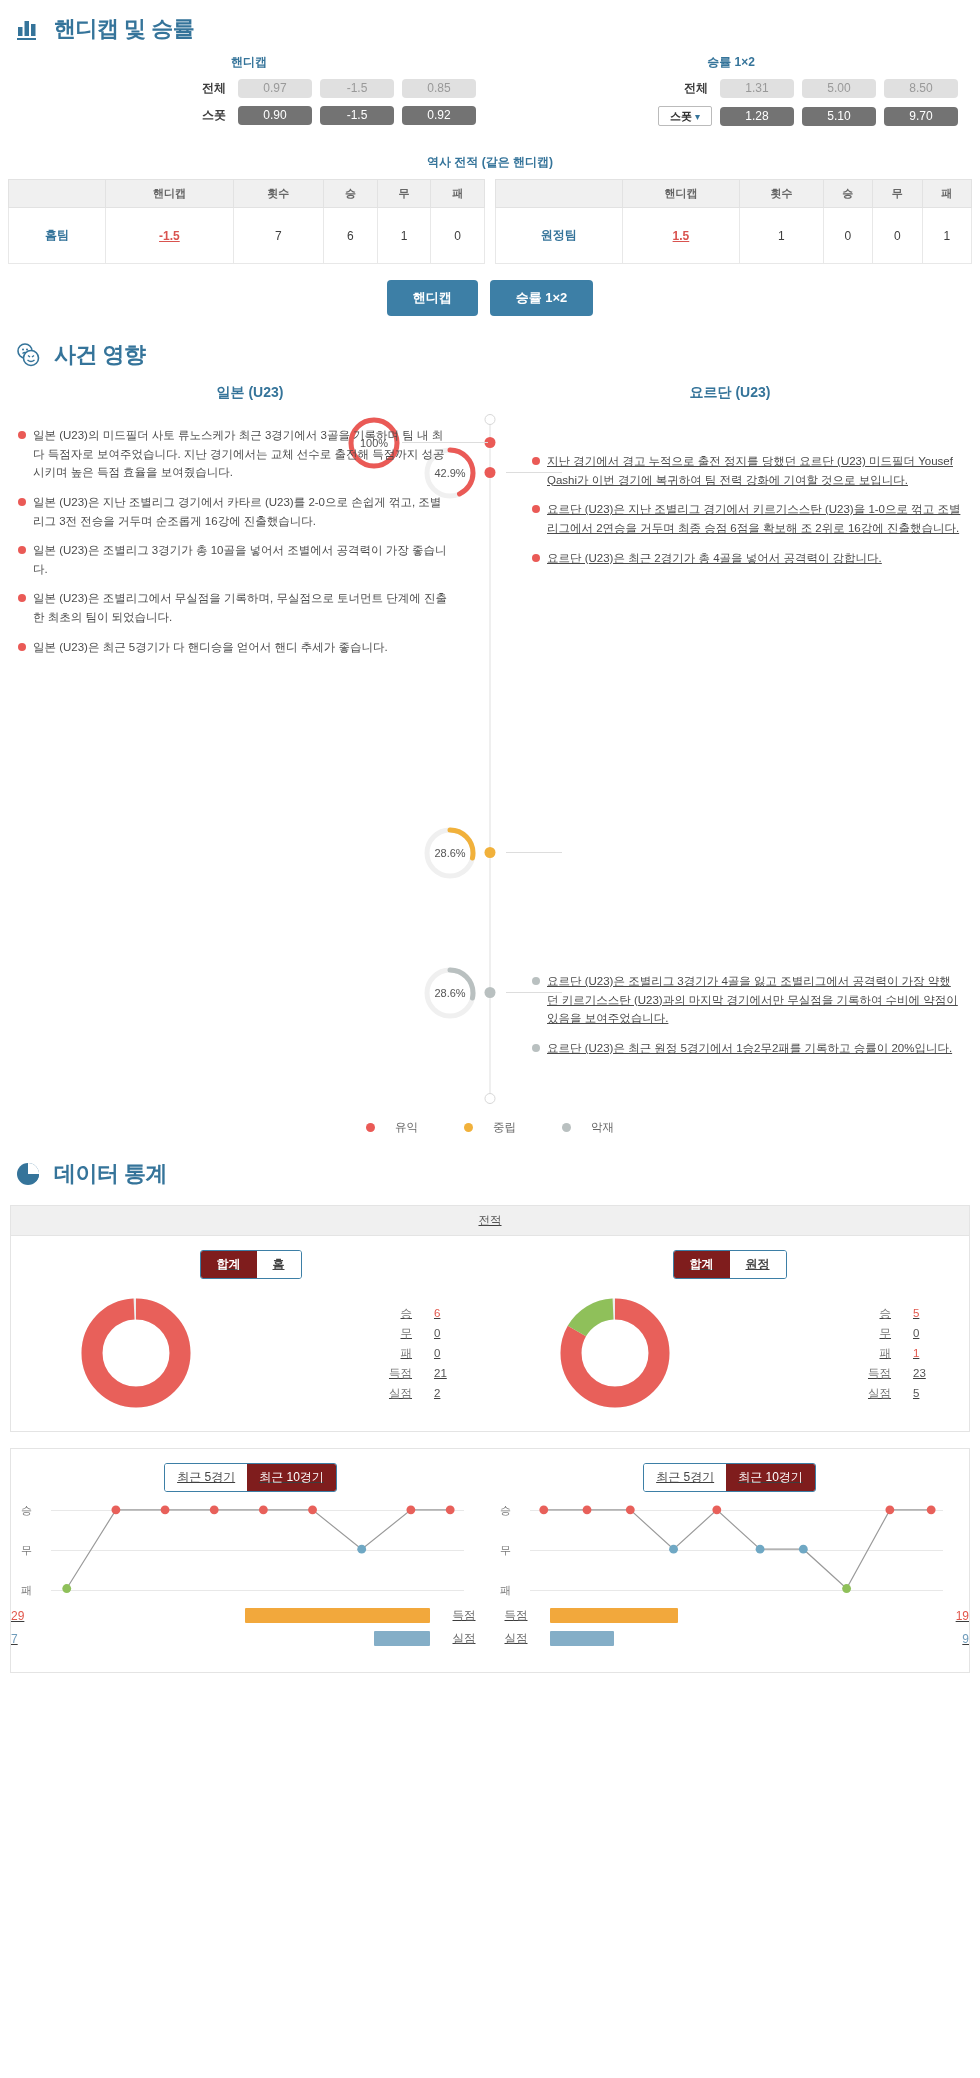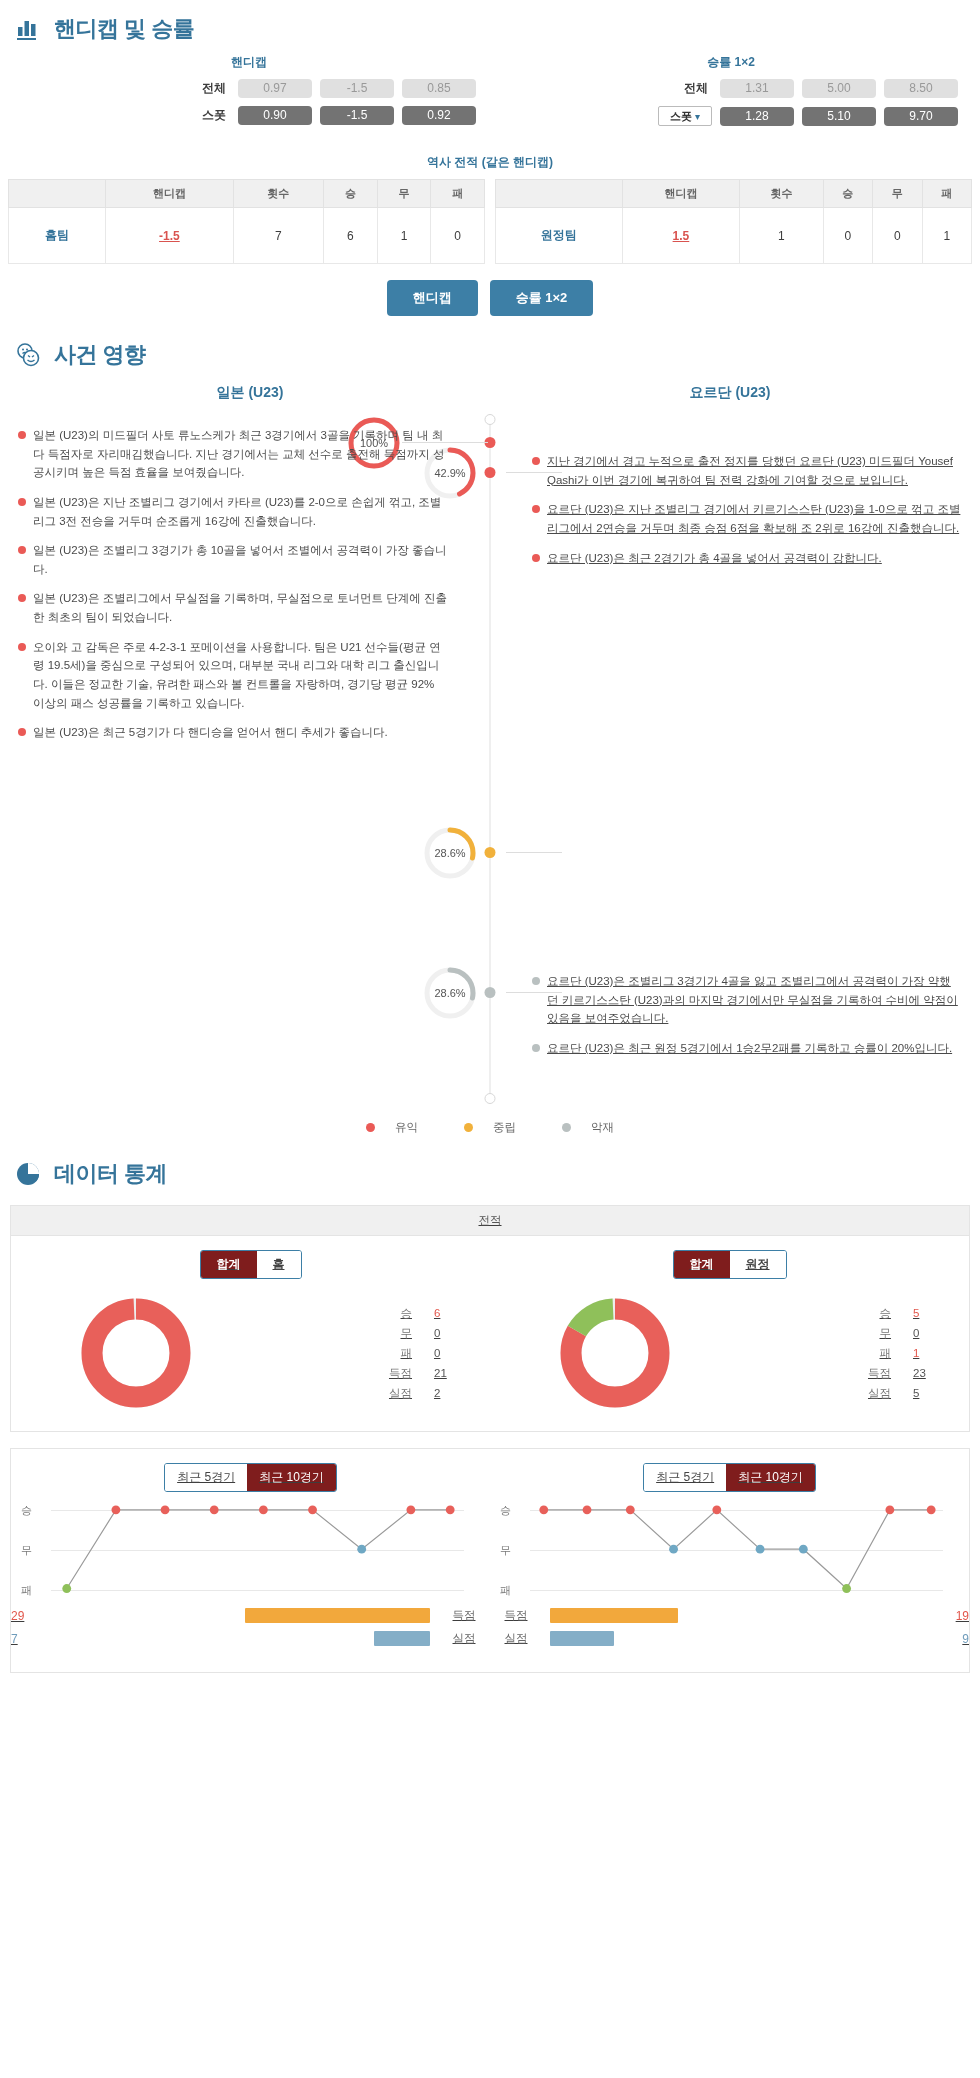--- a/index.html
+++ b/index.html
@@ -502,37 +502,33 @@
         <svg width="56" height="56" viewBox="0 0 56 56">
           <circle cx="28" cy="28" r="23" fill="none" stroke="#f0f0f0" stroke-width="5"></circle>
           <circle cx="28" cy="28" r="23" fill="none" stroke="#b9c0c0" stroke-width="5" stroke-dasharray="41 103.5" stroke-dashoffset="0" transform="rotate(-90 28 28)" stroke-linecap="round"></circle>
         </svg>
         <span class="pct">28.6%</span>
       </div>
 
       <div class="bullets left" style="top:12px;">
         <div class="bullet">
           <span class="dot red"></span>
-          <span class="txt">일본 (U23)의 미드필더 사토 류노스케가 최근 3경기에서 3골을 기록하며 팀 내 최다 득점자로 자리매김했습니다. 지난 경기에서는 교체 선수로 출전해 득점까지 성공시키며 높은 득점 효율을 보여줬습니다.</span>
+          <span class="txt">일본 (U23)의 미드필더 사토 류노스케가 최근 3경기에서 3골을 기록하며 팀 내 최다 득점자로 보여주었습니다. 지난 경기에서는 교체 선수로 출전해 득점까지 성공시키며 높은 득점 효율을 보여줬습니다.</span>
         </div>
         <div class="bullet">
           <span class="dot red"></span>
           <span class="txt">일본 (U23)은 지난 조별리그 경기에서 카타르 (U23)를 2-0으로 손쉽게 꺾고, 조별리그 3전 전승을 거두며 순조롭게 16강에 진출했습니다.</span>
         </div>
         <div class="bullet">
           <span class="dot red"></span>
           <span class="txt">일본 (U23)은 조별리그 3경기가 총 10골을 넣어서 조별에서 공격력이 가장 좋습니다.</span>
         </div>
         <div class="bullet">
           <span class="dot red"></span>
           <span class="txt">일본 (U23)은 조별리그에서 무실점을 기록하며, 무실점으로 토너먼트 단계에 진출한 최초의 팀이 되었습니다.</span>
-        </div>
-        <div class="bullet">
-          <span class="dot red"></span>
-          <span class="txt">오이와 고 감독은 주로 4-2-3-1 포메이션을 사용합니다. 팀은 U21 선수들(평균 연령 19.5세)을 중심으로 구성되어 있으며, 대부분 국내 리그와 대학 리그 출신입니다. 이들은 정교한 기술, 유려한 패스와 볼 컨트롤을 자랑하며, 경기당 평균 92% 이상의 패스 성공률을 기록하고 있습니다.</span>
         </div>
         <div class="bullet">
           <span class="dot red"></span>
           <span class="txt">일본 (U23)은 최근 5경기가 다 핸디승을 얻어서 핸디 추세가 좋습니다.</span>
         </div>
       </div>
 
       <div class="bullets right" style="top:38px;">
         <div class="bullet">
           <span class="dot red"></span>

